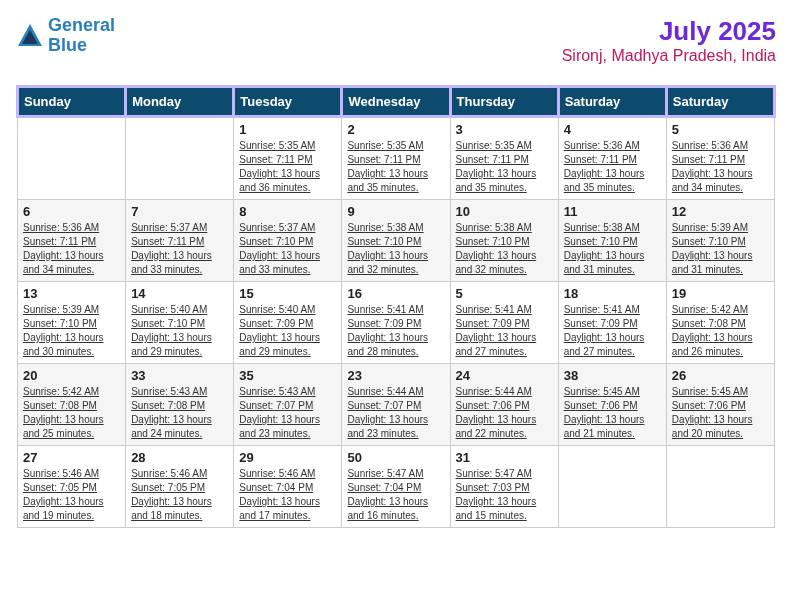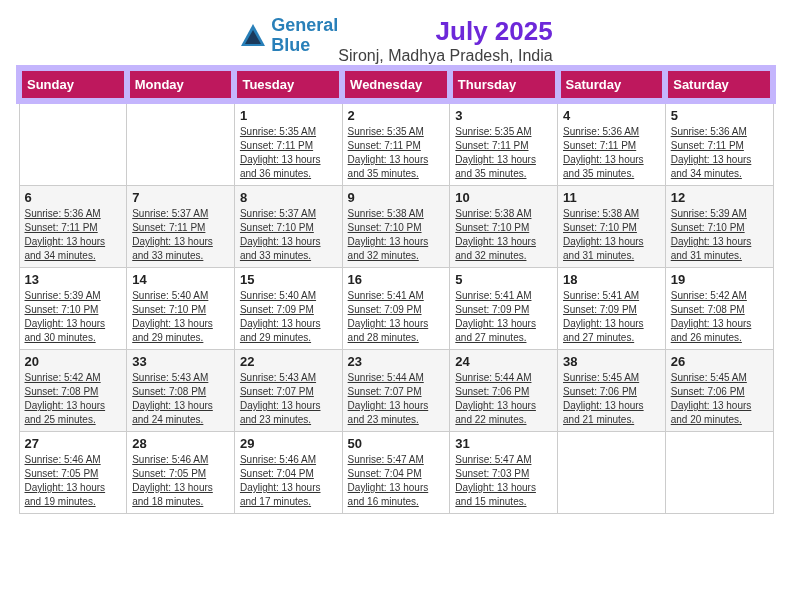--- a/index.html
+++ b/index.html
@@ -5,23 +5,23 @@
     * { box-sizing: border-box; margin: 0; padding: 0; }
     body {
       font-family: Arial, sans-serif;
       background: #fff;
       width: 792px;
       min-height: 612px;
       padding: 16px;
     }
     .header {
       display: flex;
-      justify-content: center;
+      justify-content: space-between;
       align-items: flex-start;
-      margin-bottom: 0;
+      margin-bottom: 20px;
     }
     .logo {
       display: flex;
       align-items: center;
       gap: 4px;
     }
     .logo-text {
       font-size: 18px;
       font-weight: bold;
       color: #1a3a5c;
@@ -37,35 +37,35 @@
     .title-block {
       text-align: right;
     }
     .main-title {
       font-size: 26px;
       font-weight: bold;
       color: #6d28d9;
     }
     .subtitle {
       font-size: 16px;
-      color: #404040;
+      color: #be185d;
     }
     .calendar {
       width: 100%;
       border-collapse: collapse;
       border: 1px solid #ccc;
     }
     .calendar th {
-      background: #be185d;
+      background: #0c4a6e;
       color: #fff;
       font-size: 13px;
       font-weight: bold;
       padding: 6px 5px;
       text-align: left;
-      border: 6px solid #c4b5fd;
+      border: 3px solid #c4b5fd;
     }
     .calendar td {
       vertical-align: top;
       border: 1px solid #ccc;
       padding: 4px 5px;
       width: calc(100% / 7);
       min-height: 80px;
       background: #fff;
     }
     .calendar tr:nth-child(even) td {
@@ -208,21 +208,21 @@
       <tr>
         <td>
           <span class="day-number">20</span>
           <div class="day-info">Sunrise: 5:42 AM<br>Sunset: 7:08 PM<br>Daylight: 13 hours and 25 minutes.</div>
         </td>
         <td>
           <span class="day-number">33</span>
           <div class="day-info">Sunrise: 5:43 AM<br>Sunset: 7:08 PM<br>Daylight: 13 hours and 24 minutes.</div>
         </td>
         <td>
-          <span class="day-number">22</span>
+          <span class="day-number">35</span>
           <div class="day-info">Sunrise: 5:43 AM<br>Sunset: 7:07 PM<br>Daylight: 13 hours and 23 minutes.</div>
         </td>
         <td>
           <span class="day-number">23</span>
           <div class="day-info">Sunrise: 5:44 AM<br>Sunset: 7:07 PM<br>Daylight: 13 hours and 23 minutes.</div>
         </td>
         <td>
           <span class="day-number">24</span>
           <div class="day-info">Sunrise: 5:44 AM<br>Sunset: 7:06 PM<br>Daylight: 13 hours and 22 minutes.</div>
         </td>

